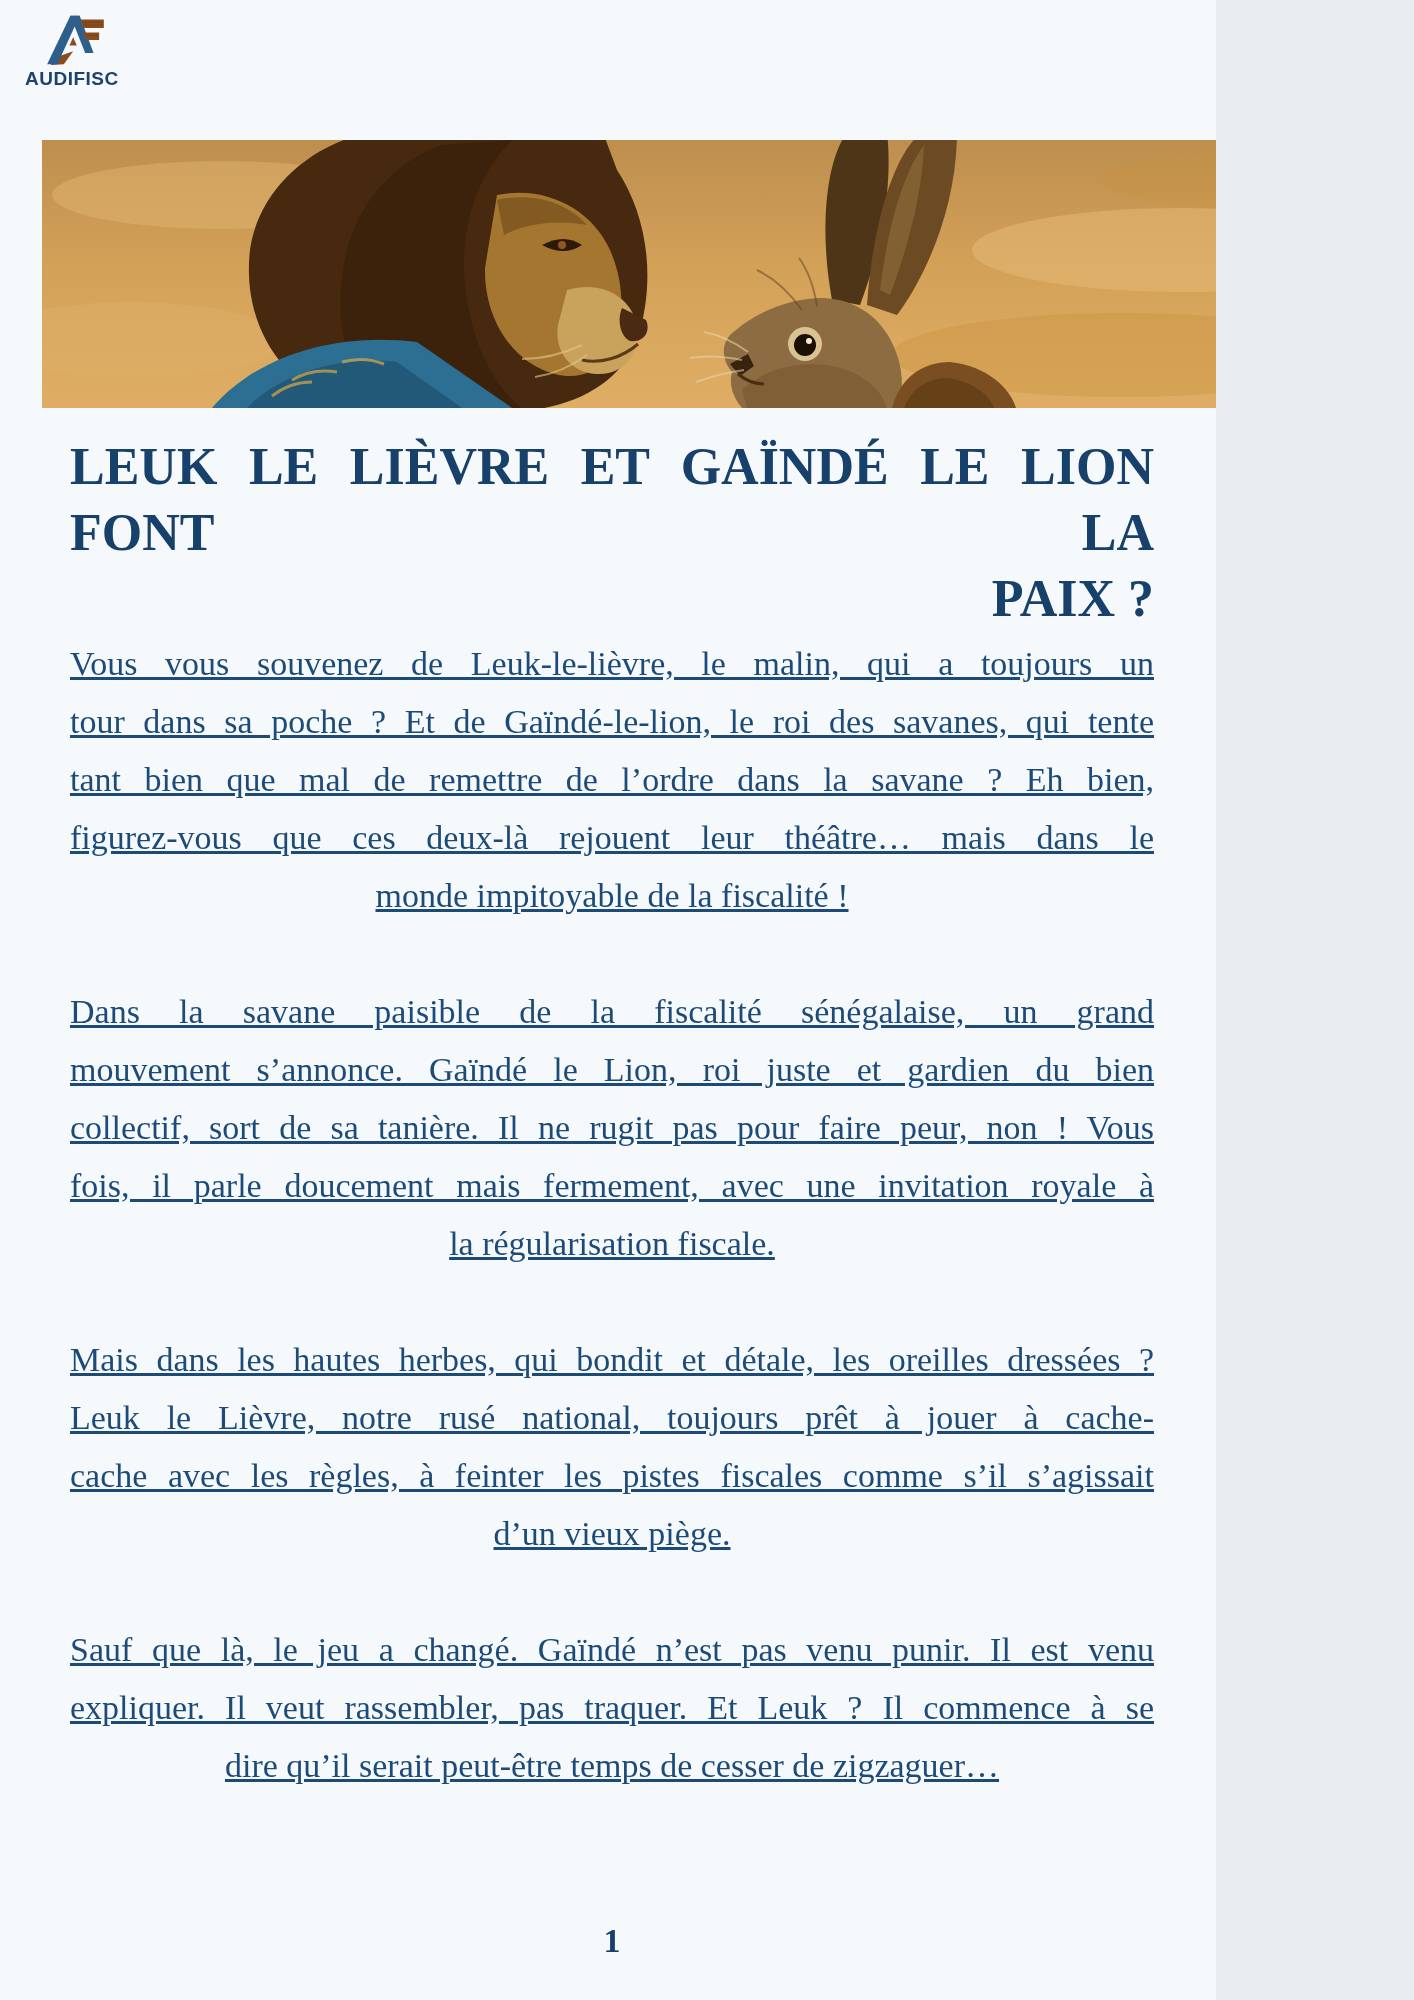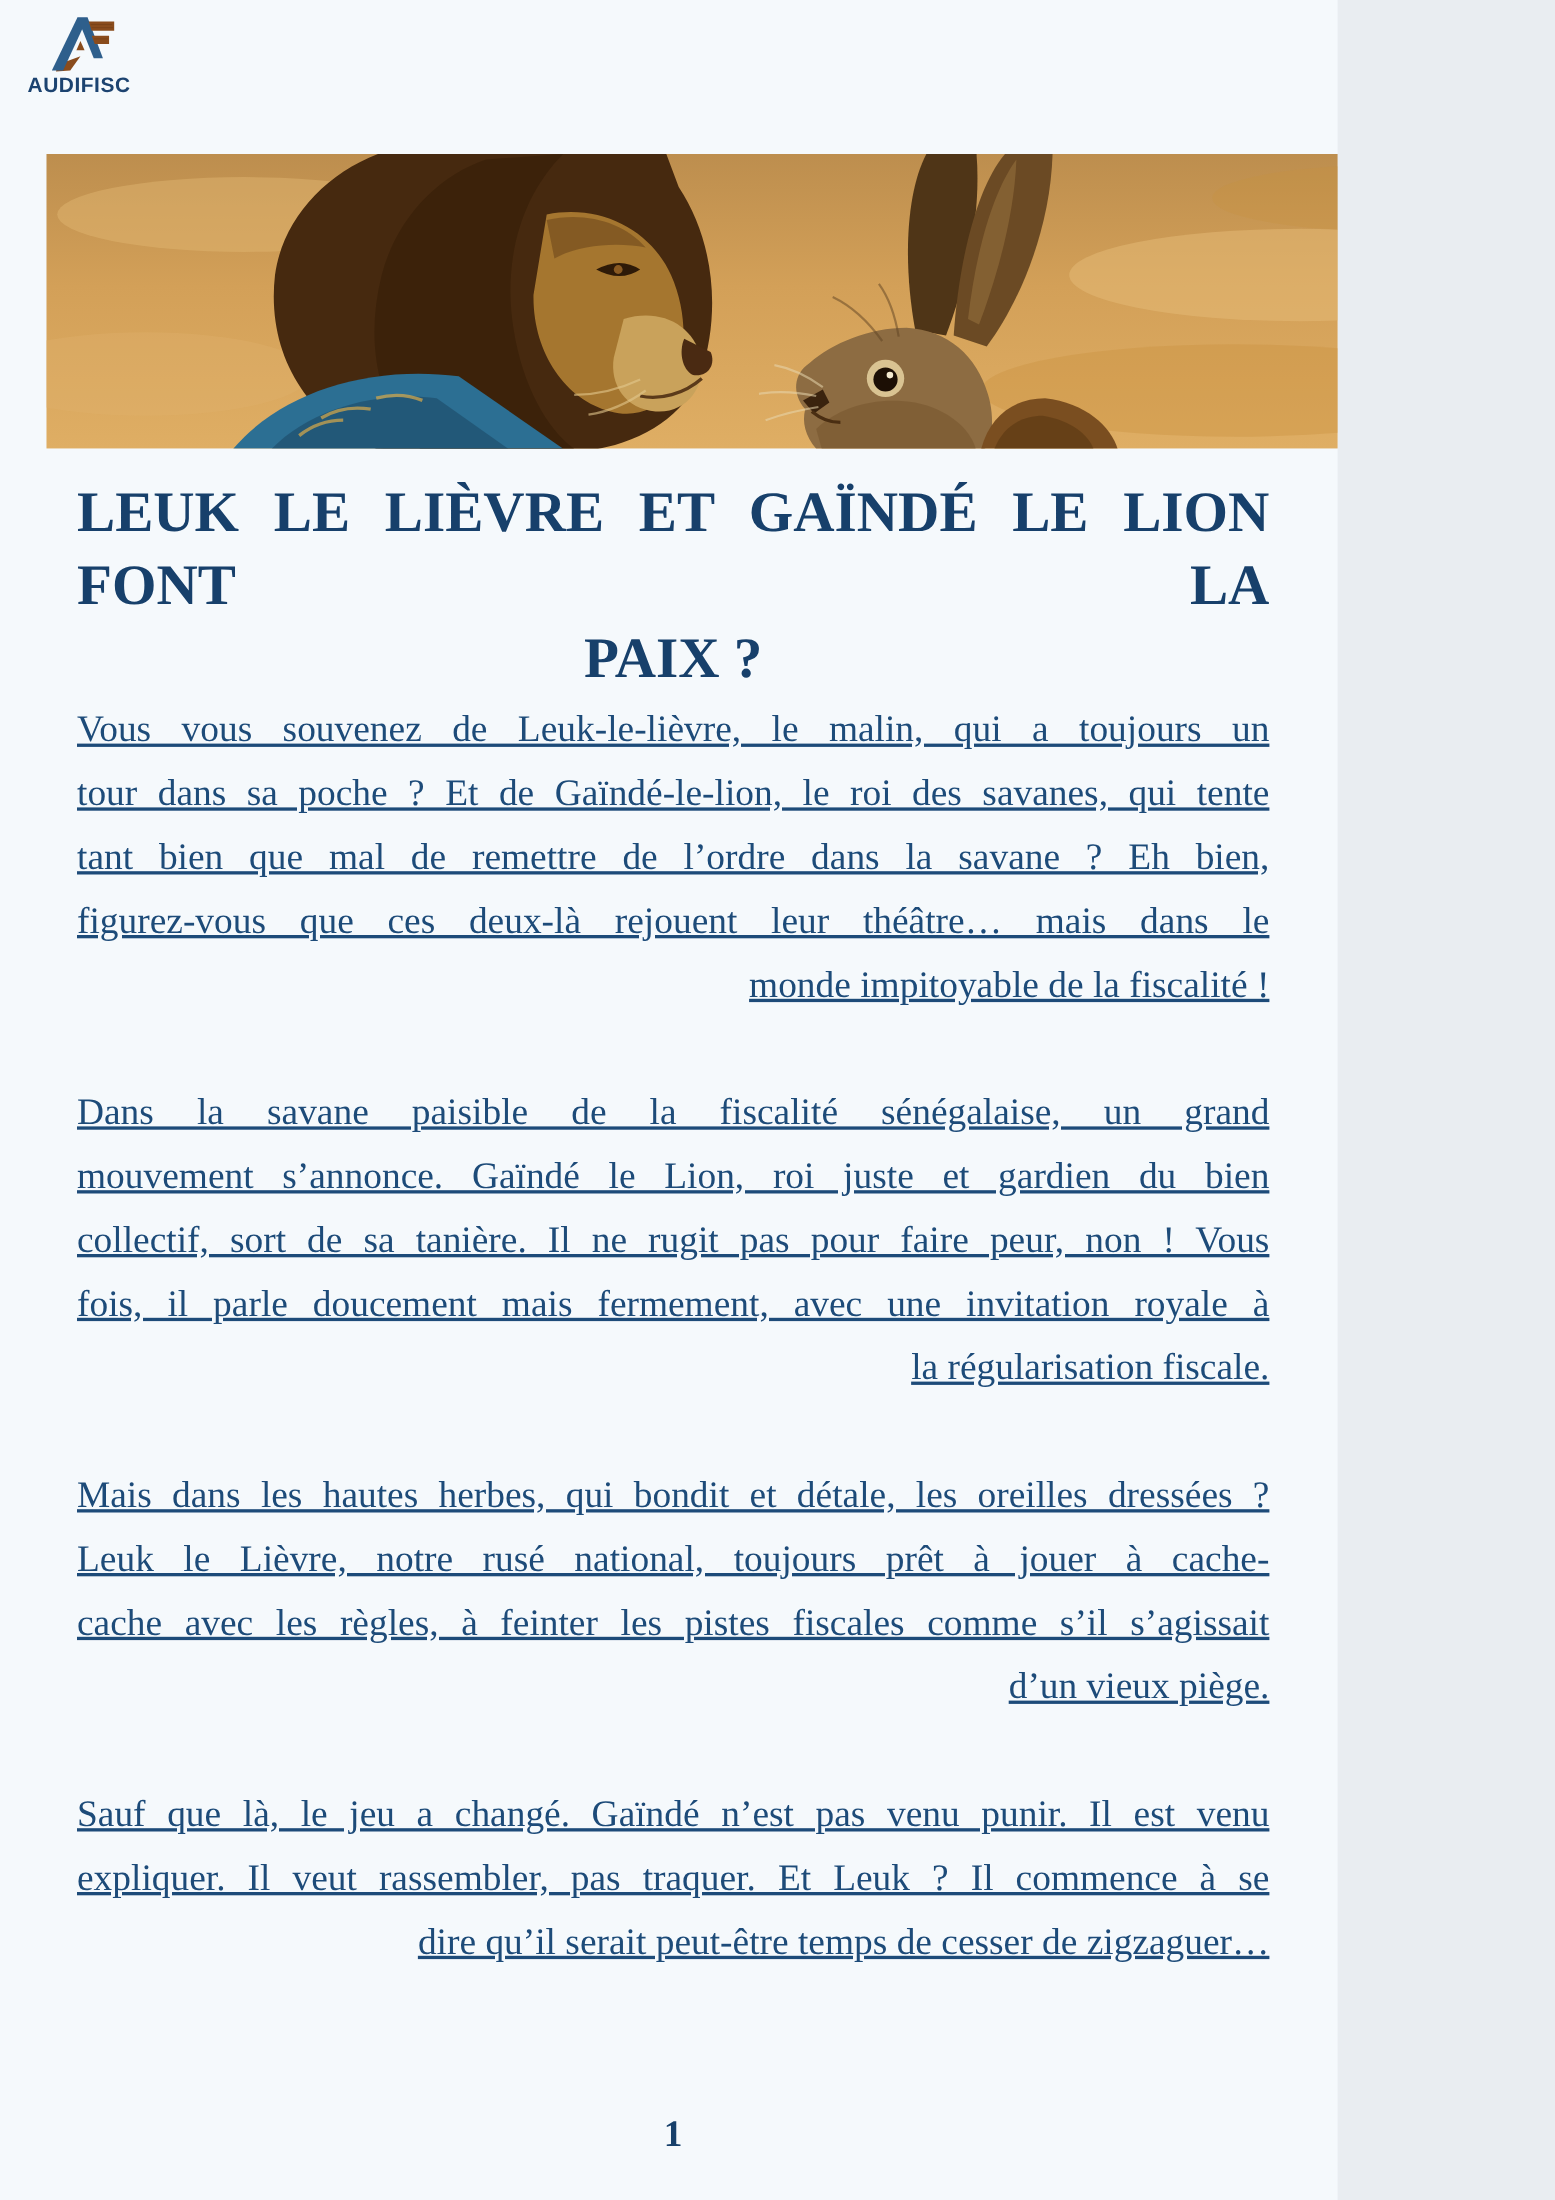--- a/index.html
+++ b/index.html
@@ -31,29 +31,29 @@
     position:absolute;left:42px;top:140px;width:1328px;height:268px;
     overflow:hidden;
   }
   .hero svg{display:block;width:100%;height:100%;}
   
   .title{
     position:absolute;left:70px;right:62px;top:434px;
     color:var(--title);
     font-weight:bold;font-size:52px;line-height:66px;
   }
-  .title .tline{text-align:center;}
+  .title .tline{text-align:right;}
   .title .tline:first-child{text-align:justify;text-align-last:justify;}
   .body{
     position:absolute;left:70px;right:62px;top:635px;
     color:var(--body);
     font-size:34px;line-height:58px;text-decoration:underline;
   }
   .para{margin:0 0 58px 0;}
-  .line{text-align:right;}
+  .line{text-align:center;}
   .line.j{text-align:justify;text-align-last:justify;}
   
   .pageno{
     position:absolute;left:70px;right:62px;top:1922px;
     text-align:center;color:var(--title);
     font-weight:bold;font-size:34px;
   }
 </style>
 </head>
 <body>

